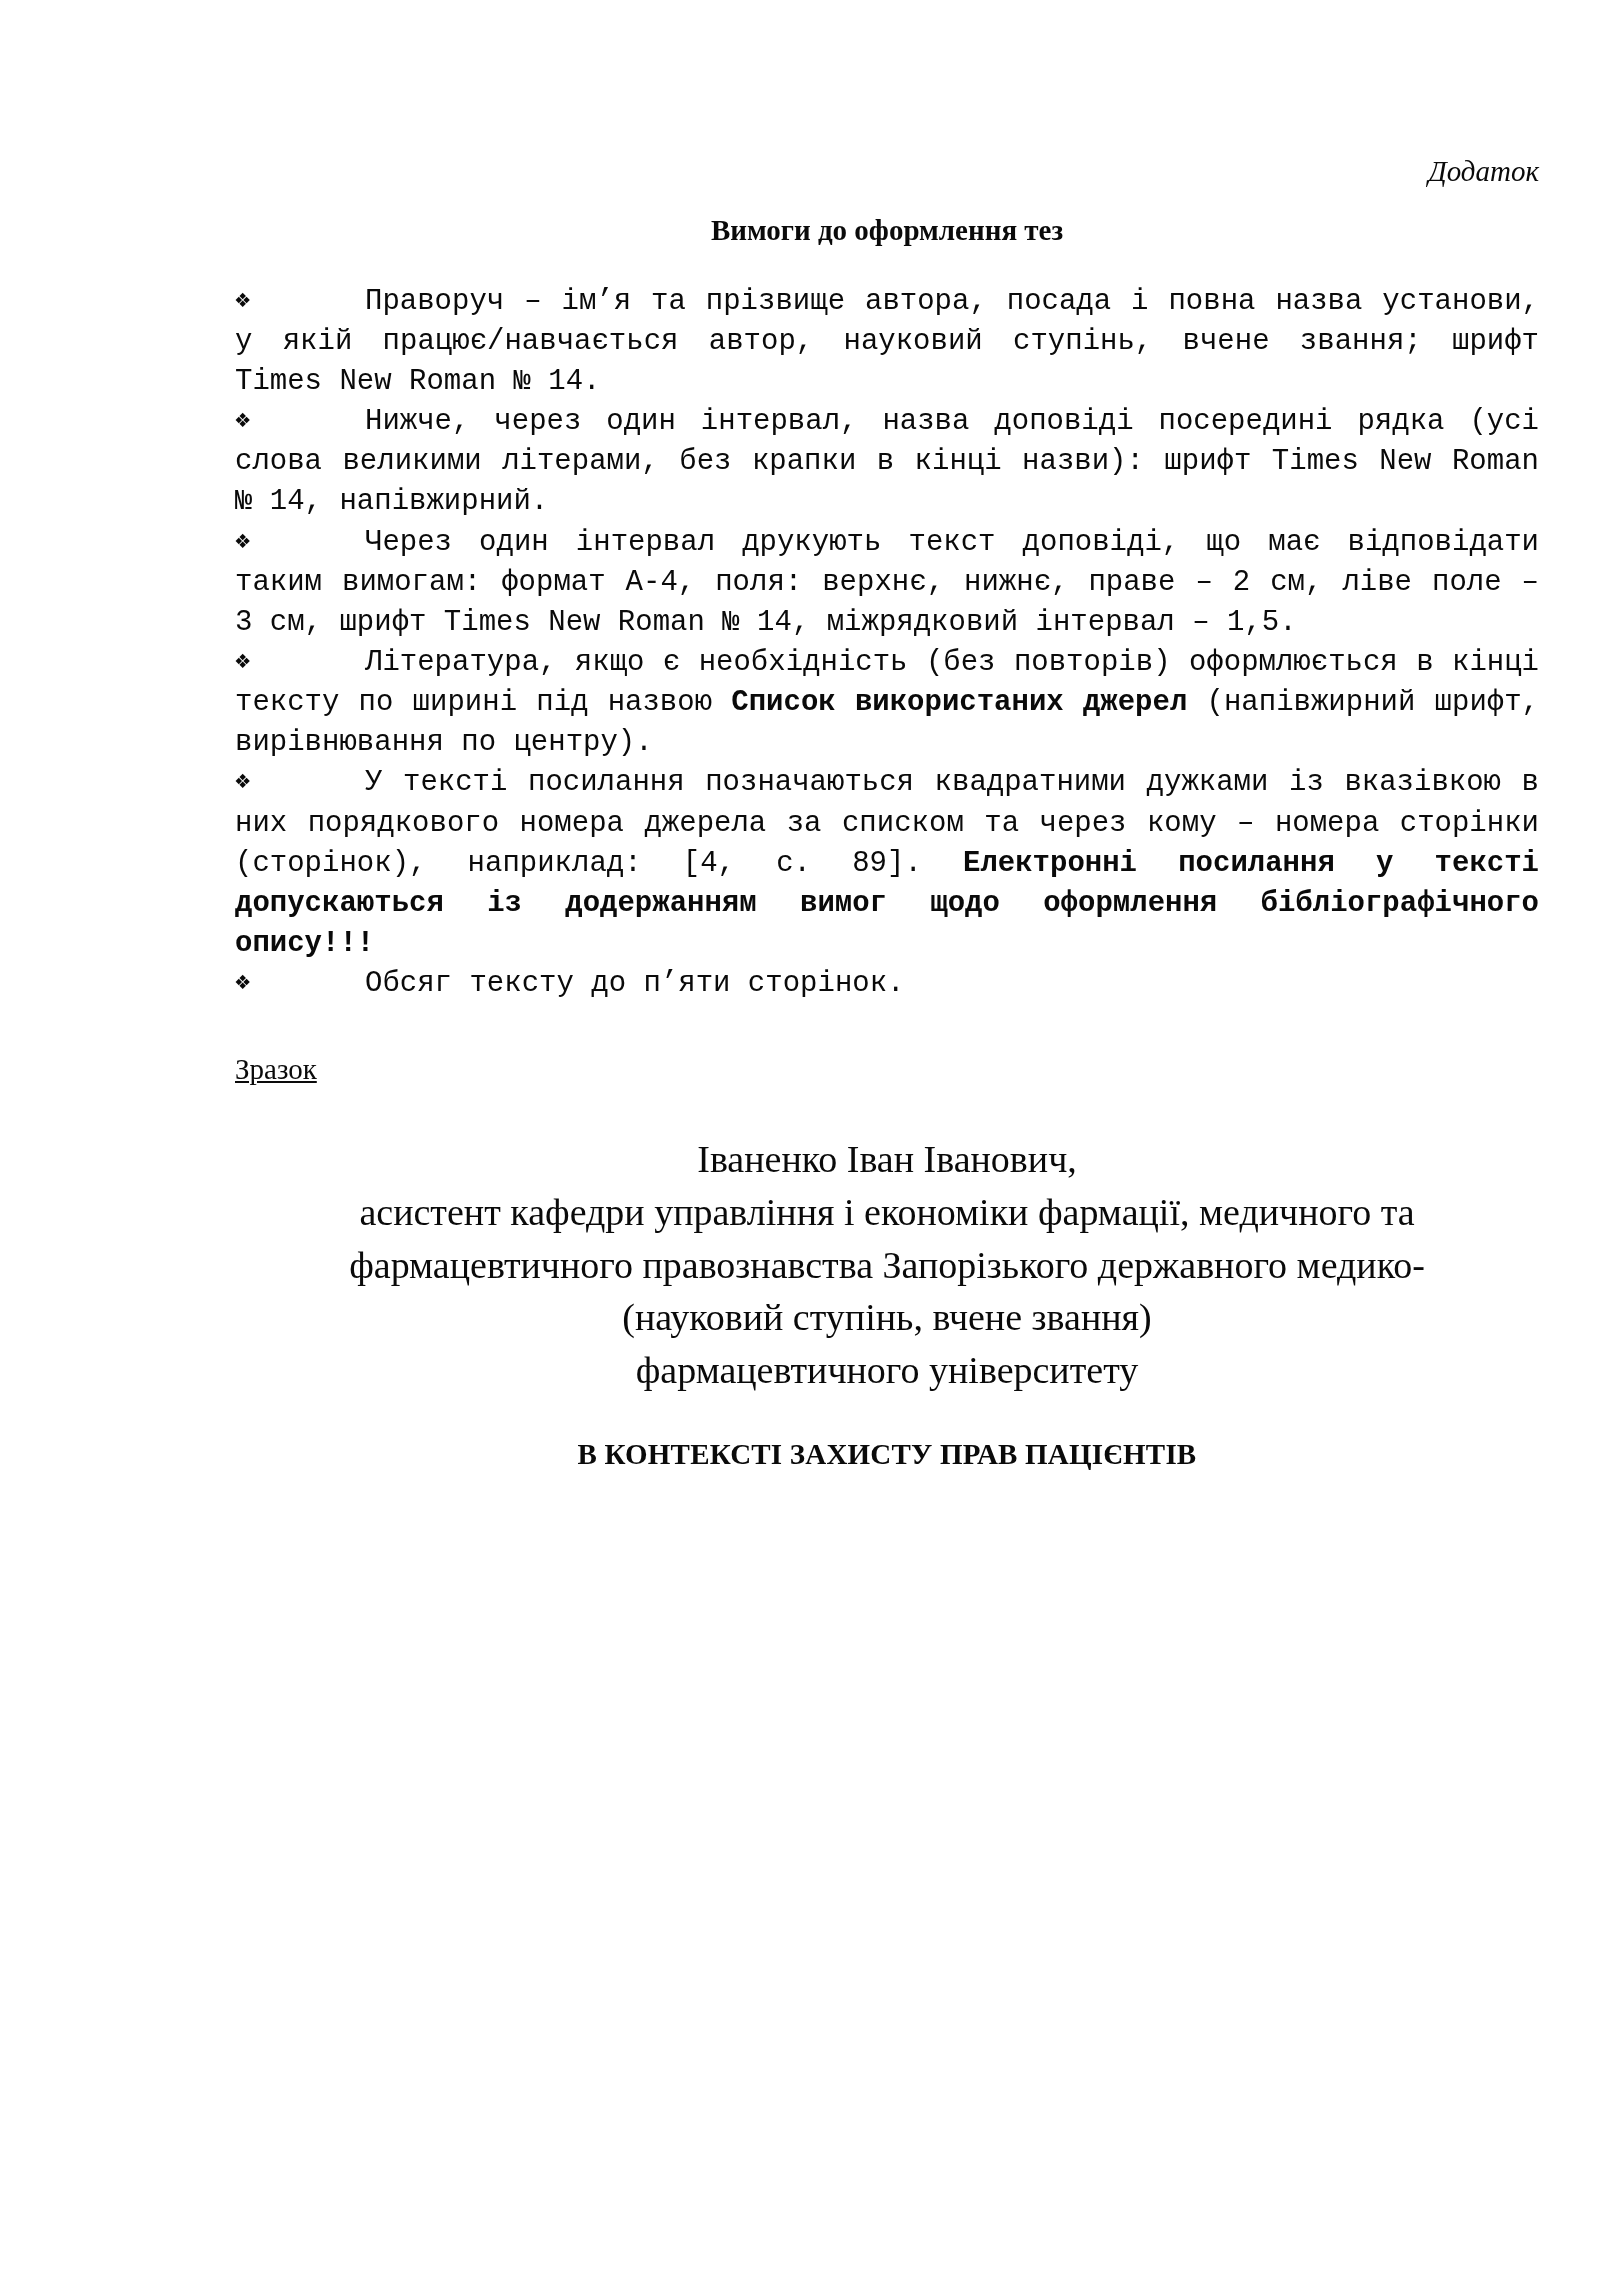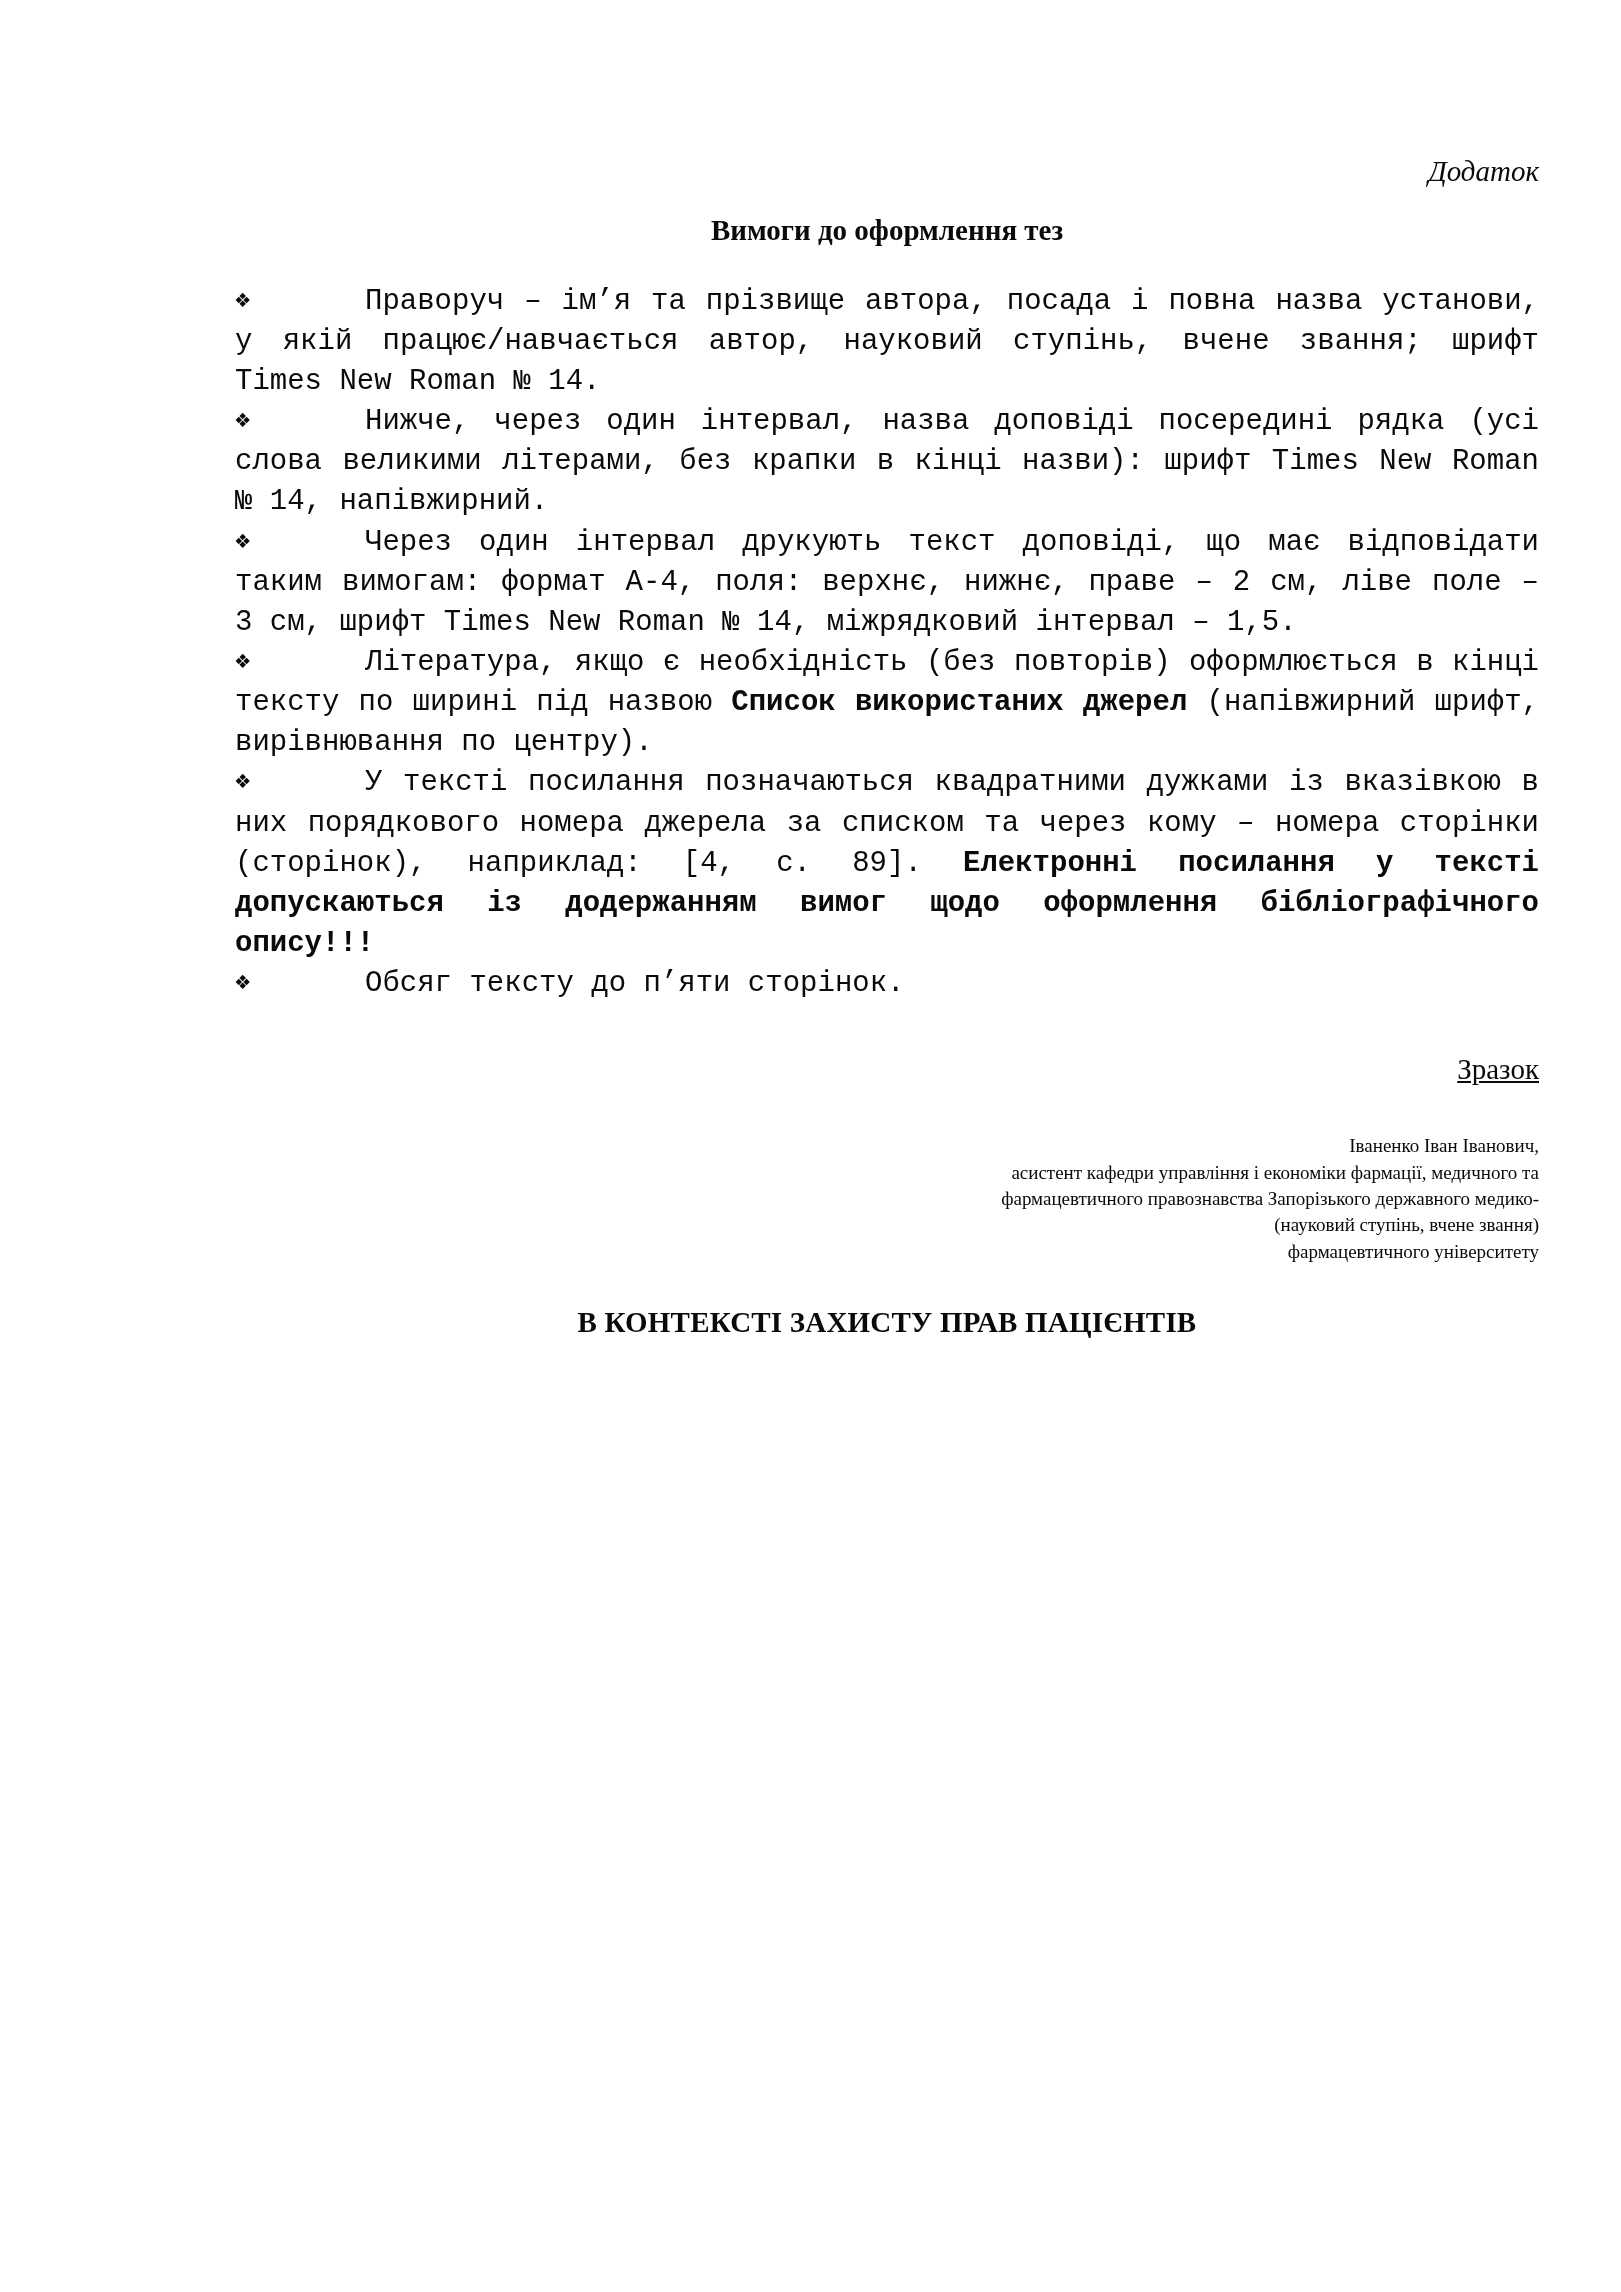--- a/index.html
+++ b/index.html
@@ -77,31 +77,31 @@
     display: inline-block;
     width: 74px;
   }
   .bullet-gap {
     display: inline-block;
     width: 56px;
   }
   .req-item b { font-weight: bold; }
 
   .sample-label {
-    text-align: right;
+    text-align: left;
     font-size: 29px;
     line-height: 1.0;
     margin: 0;
     padding-top: 51px;
   }
   .sample-label span { text-decoration: underline; }
 
   .sample-block {
-    text-align: right;
-    font-size: 19px;
+    text-align: center;
+    font-size: 38px;
     line-height: 1.385;
     margin: 0;
     padding-top: 49px;
   }
   .sample-block div { white-space: normal; }
 
   .sample-heading {
     text-align: center;
     font-weight: bold;
     font-size: 29px;

